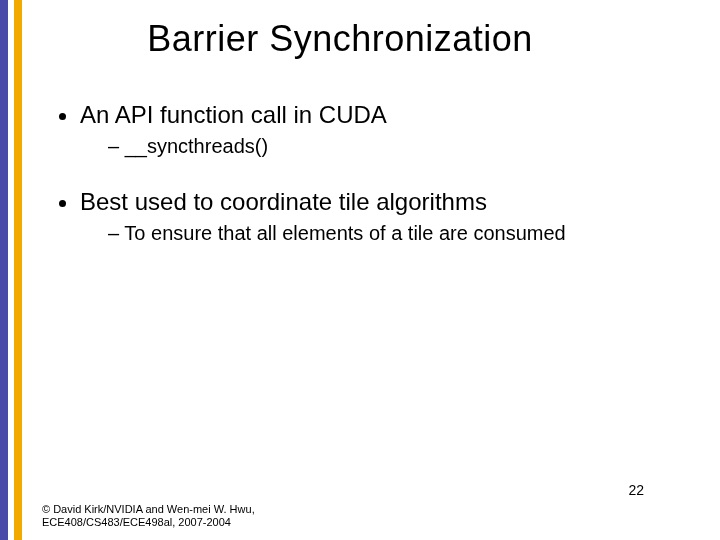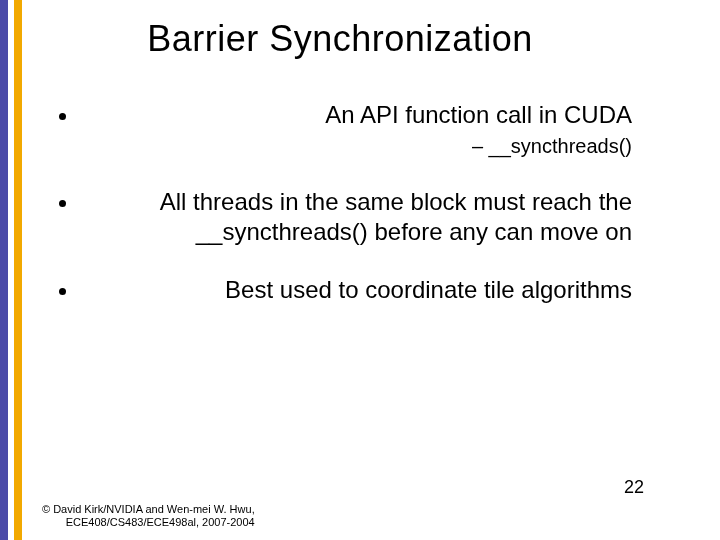--- a/index.html
+++ b/index.html
@@ -45,21 +45,20 @@
     top: 100px;
     left: 52px;
     right: 28px;
     font-size: 24px;
     line-height: 1.25;
   }
   ul.level1 {
     list-style: disc;
     margin: 0 0 28px 0;
     padding-left: 28px;
-    text-align: right;
   }
   ul.level1 > li {
     margin-bottom: 6px;
   }
   ul.level2 {
     list-style: none;
     margin: 4px 0 0 0;
     padding-left: 28px;
     font-size: 20px;
   }
@@ -69,27 +68,26 @@
   ul.level2 > li {
     margin-bottom: 2px;
   }
   .footer {
     position: absolute;
     left: 42px;
     bottom: 10px;
     font-size: 11px;
     line-height: 1.25;
     color: #000;
-    text-align: right;
   }
   .pagenum {
     position: absolute;
     right: 16px;
     bottom: 42px;
-    font-size: 18px;
+    font-size: 14px;
   }
 </style>
 </head>
 <body>
 
 <div class="slide">
 
   <div class="accent-bar">
     <div class="bar1"></div>
     <div class="gap"></div>
@@ -101,28 +99,26 @@
   <div class="body">
     <ul class="level1">
       <li>
         <span>An API function call in CUDA</span>
         <ul class="level2">
           <li>__syncthreads()</li>
         </ul>
       </li>
     </ul>
 
-    <ul class="level1">
-      <li>All threads in the same block must reach the __syncthreads() before any can move on</li>
-    </ul>
 
     <ul class="level1">
       <li>
         <span>Best used to coordinate tile algorithms</span>
         <ul class="level2">
+          <li>To ensure that all elements of a tile are consumed</li>
         </ul>
       </li>
     </ul>
   </div>
 
   <div class="pagenum">22</div>
 
   <div class="footer">
     <div>© David Kirk/NVIDIA and Wen-mei W. Hwu,</div>
     <div>ECE408/CS483/ECE498al, 2007-2004</div>

